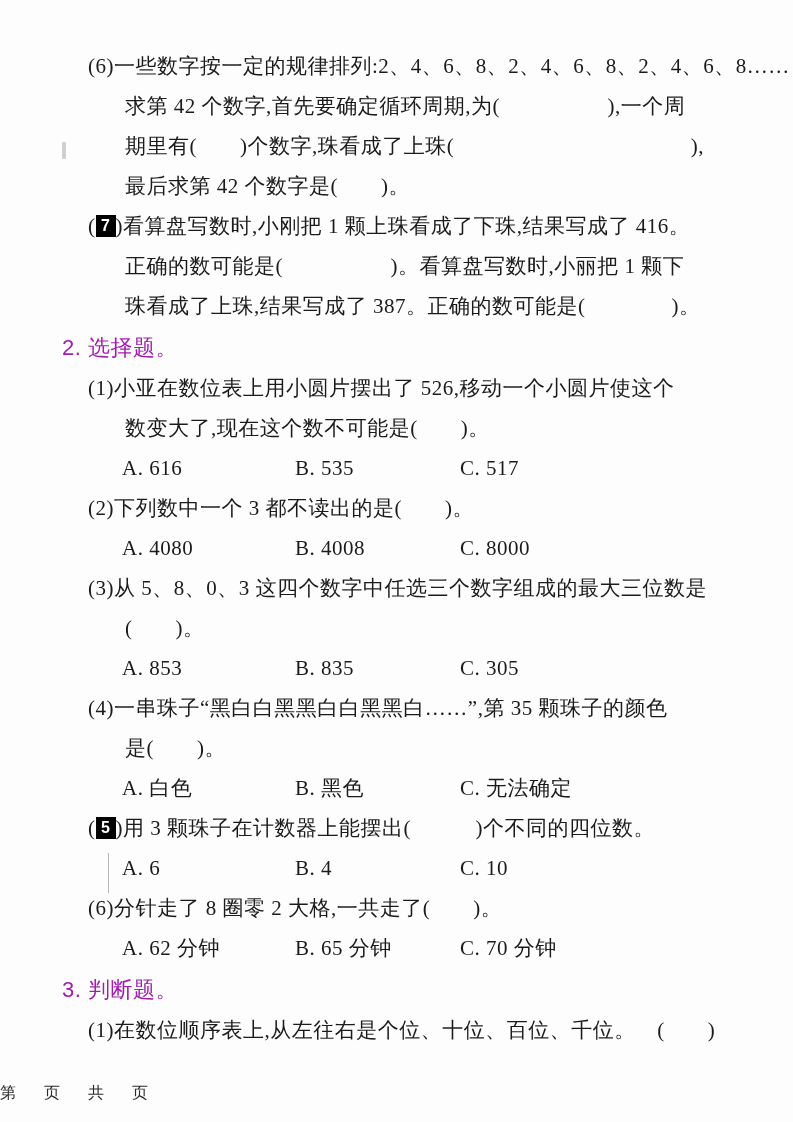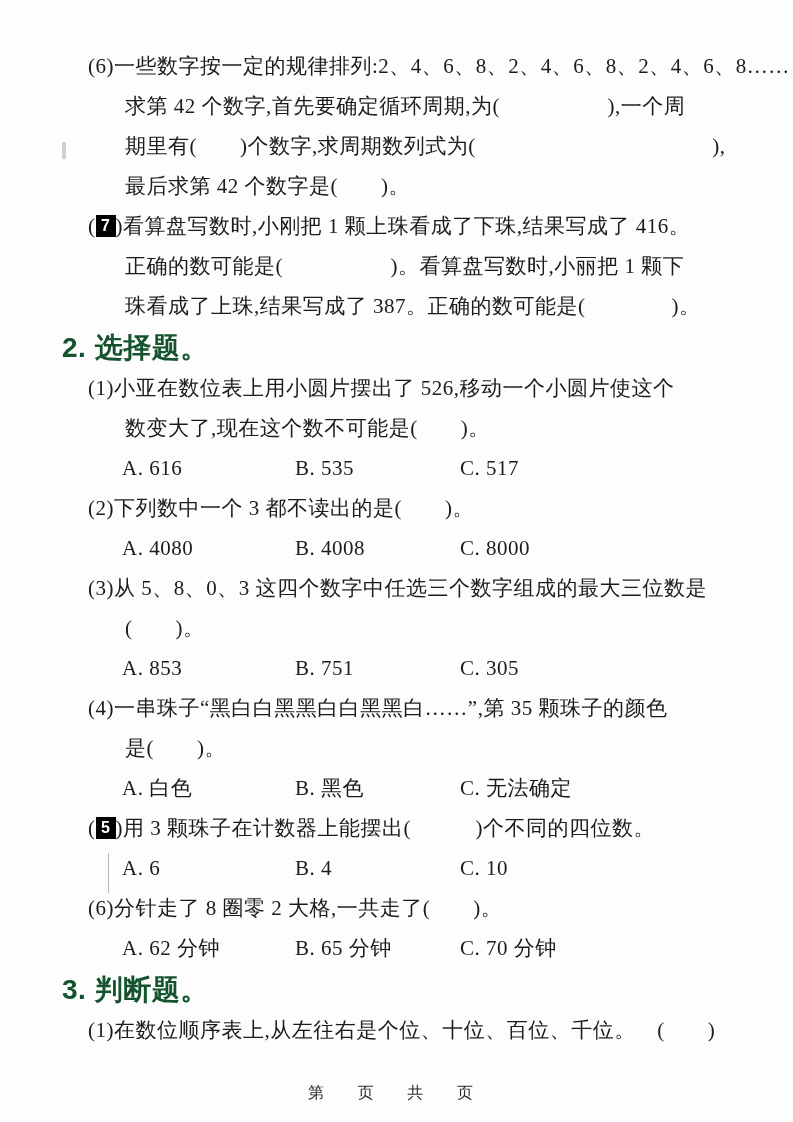--- a/index.html
+++ b/index.html
@@ -11,23 +11,23 @@
     color:#1b1b1b;
     font-family:"Liberation Serif", serif;
     font-size:21px;
     overflow:hidden;
   }
   .content { position:absolute; top:46px; left:0; right:0; }
   .line { height:40px; line-height:40px; white-space:pre; letter-spacing:0.5px; }
   .l-sec {
     margin-left:62px;
     font-family:"Liberation Sans", sans-serif;
-    font-weight:bold;
-    font-size:28px;
-    color:#14532d;
+    font-weight:normal;
+    font-size:22px;
+    color:#a21caf;
     margin-top:2px;
   }
   .l-q  { margin-left:88px; }
   .l-c  { margin-left:125px; }
   .opts { margin-left:122px; display:flex; }
   .opt-a { width:173px; }
   .opt-b { width:165px; }
   .opt-c { flex:1; }
   .badge {
     display:inline-block;
@@ -35,22 +35,21 @@
     min-width:20px; height:22px; line-height:22px;
     text-align:center;
     font-size:16px; font-weight:bold;
     font-family:"Liberation Sans", sans-serif;
     vertical-align:2px;
     letter-spacing:0;
   }
   .footer {
     position:absolute;
     left:0; right:0; bottom:18px;
-    text-align:center;
-    font-family:Liberation Mono, monospace;
+    font-family:Liberation Serif, serif;
     font-size:16px;
     letter-spacing:12px;
     color:#2a2a2a;
   }
   
   .artifact-smudge {
     position:absolute; left:62px; top:142px;
     width:4px; height:17px;
     background:#9a9a9a; opacity:0.45; border-radius:1px;
   }
@@ -64,21 +63,21 @@
 <body>
 
 <div class="page">
   <div class="artifact-smudge"></div>
   <div class="artifact-crease"></div>
 
   <div class="content">
 
     <div class="line l-q">(6)一些数字按一定的规律排列:2、4、6、8、2、4、6、8、2、4、6、8……</div>
     <div class="line l-c">求第 42 个数字,首先要确定循环周期,为(　　　　　),一个周</div>
-    <div class="line l-c">期里有(　　)个数字,求周期数列式为(　　　　　　　　　　　),</div>
+    <div class="line l-c">期里有(　　)个数字,珠看成了上珠(　　　　　　　　　　　),</div>
     <div class="line l-c">最后求第 42 个数字是(　　)。</div>
 
     <div class="line l-q"><span>(</span><span class="badge">7</span><span>)看算盘写数时,小刚把 1 颗上珠看成了下珠,结果写成了 416。</span></div>
     <div class="line l-c">正确的数可能是(　　　　　)。看算盘写数时,小丽把 1 颗下</div>
     <div class="line l-c">珠看成了上珠,结果写成了 387。正确的数可能是(　　　　)。</div>
 
     <div class="line l-sec">2. 选择题。</div>
 
     <div class="line l-q">(1)小亚在数位表上用小圆片摆出了 526,移动一个小圆片使这个</div>
     <div class="line l-c">数变大了,现在这个数不可能是(　　)。</div>
@@ -92,21 +91,21 @@
     <div class="line opts">
       <span class="opt-a">A. 4080</span>
       <span class="opt-b">B. 4008</span>
       <span class="opt-c">C. 8000</span>
     </div>
 
     <div class="line l-q">(3)从 5、8、0、3 这四个数字中任选三个数字组成的最大三位数是</div>
     <div class="line l-c">(　　)。</div>
     <div class="line opts">
       <span class="opt-a">A. 853</span>
-      <span class="opt-b">B. 751</span>
+      <span class="opt-b">B. 835</span>
       <span class="opt-c">C. 305</span>
     </div>
 
     <div class="line l-q">(4)一串珠子“黑白白黑黑白白黑黑白……”,第 35 颗珠子的颜色</div>
     <div class="line l-c">是(　　)。</div>
     <div class="line opts">
       <span class="opt-a">A. 白色</span>
       <span class="opt-b">B. 黑色</span>
       <span class="opt-c">C. 无法确定</span>
     </div>

